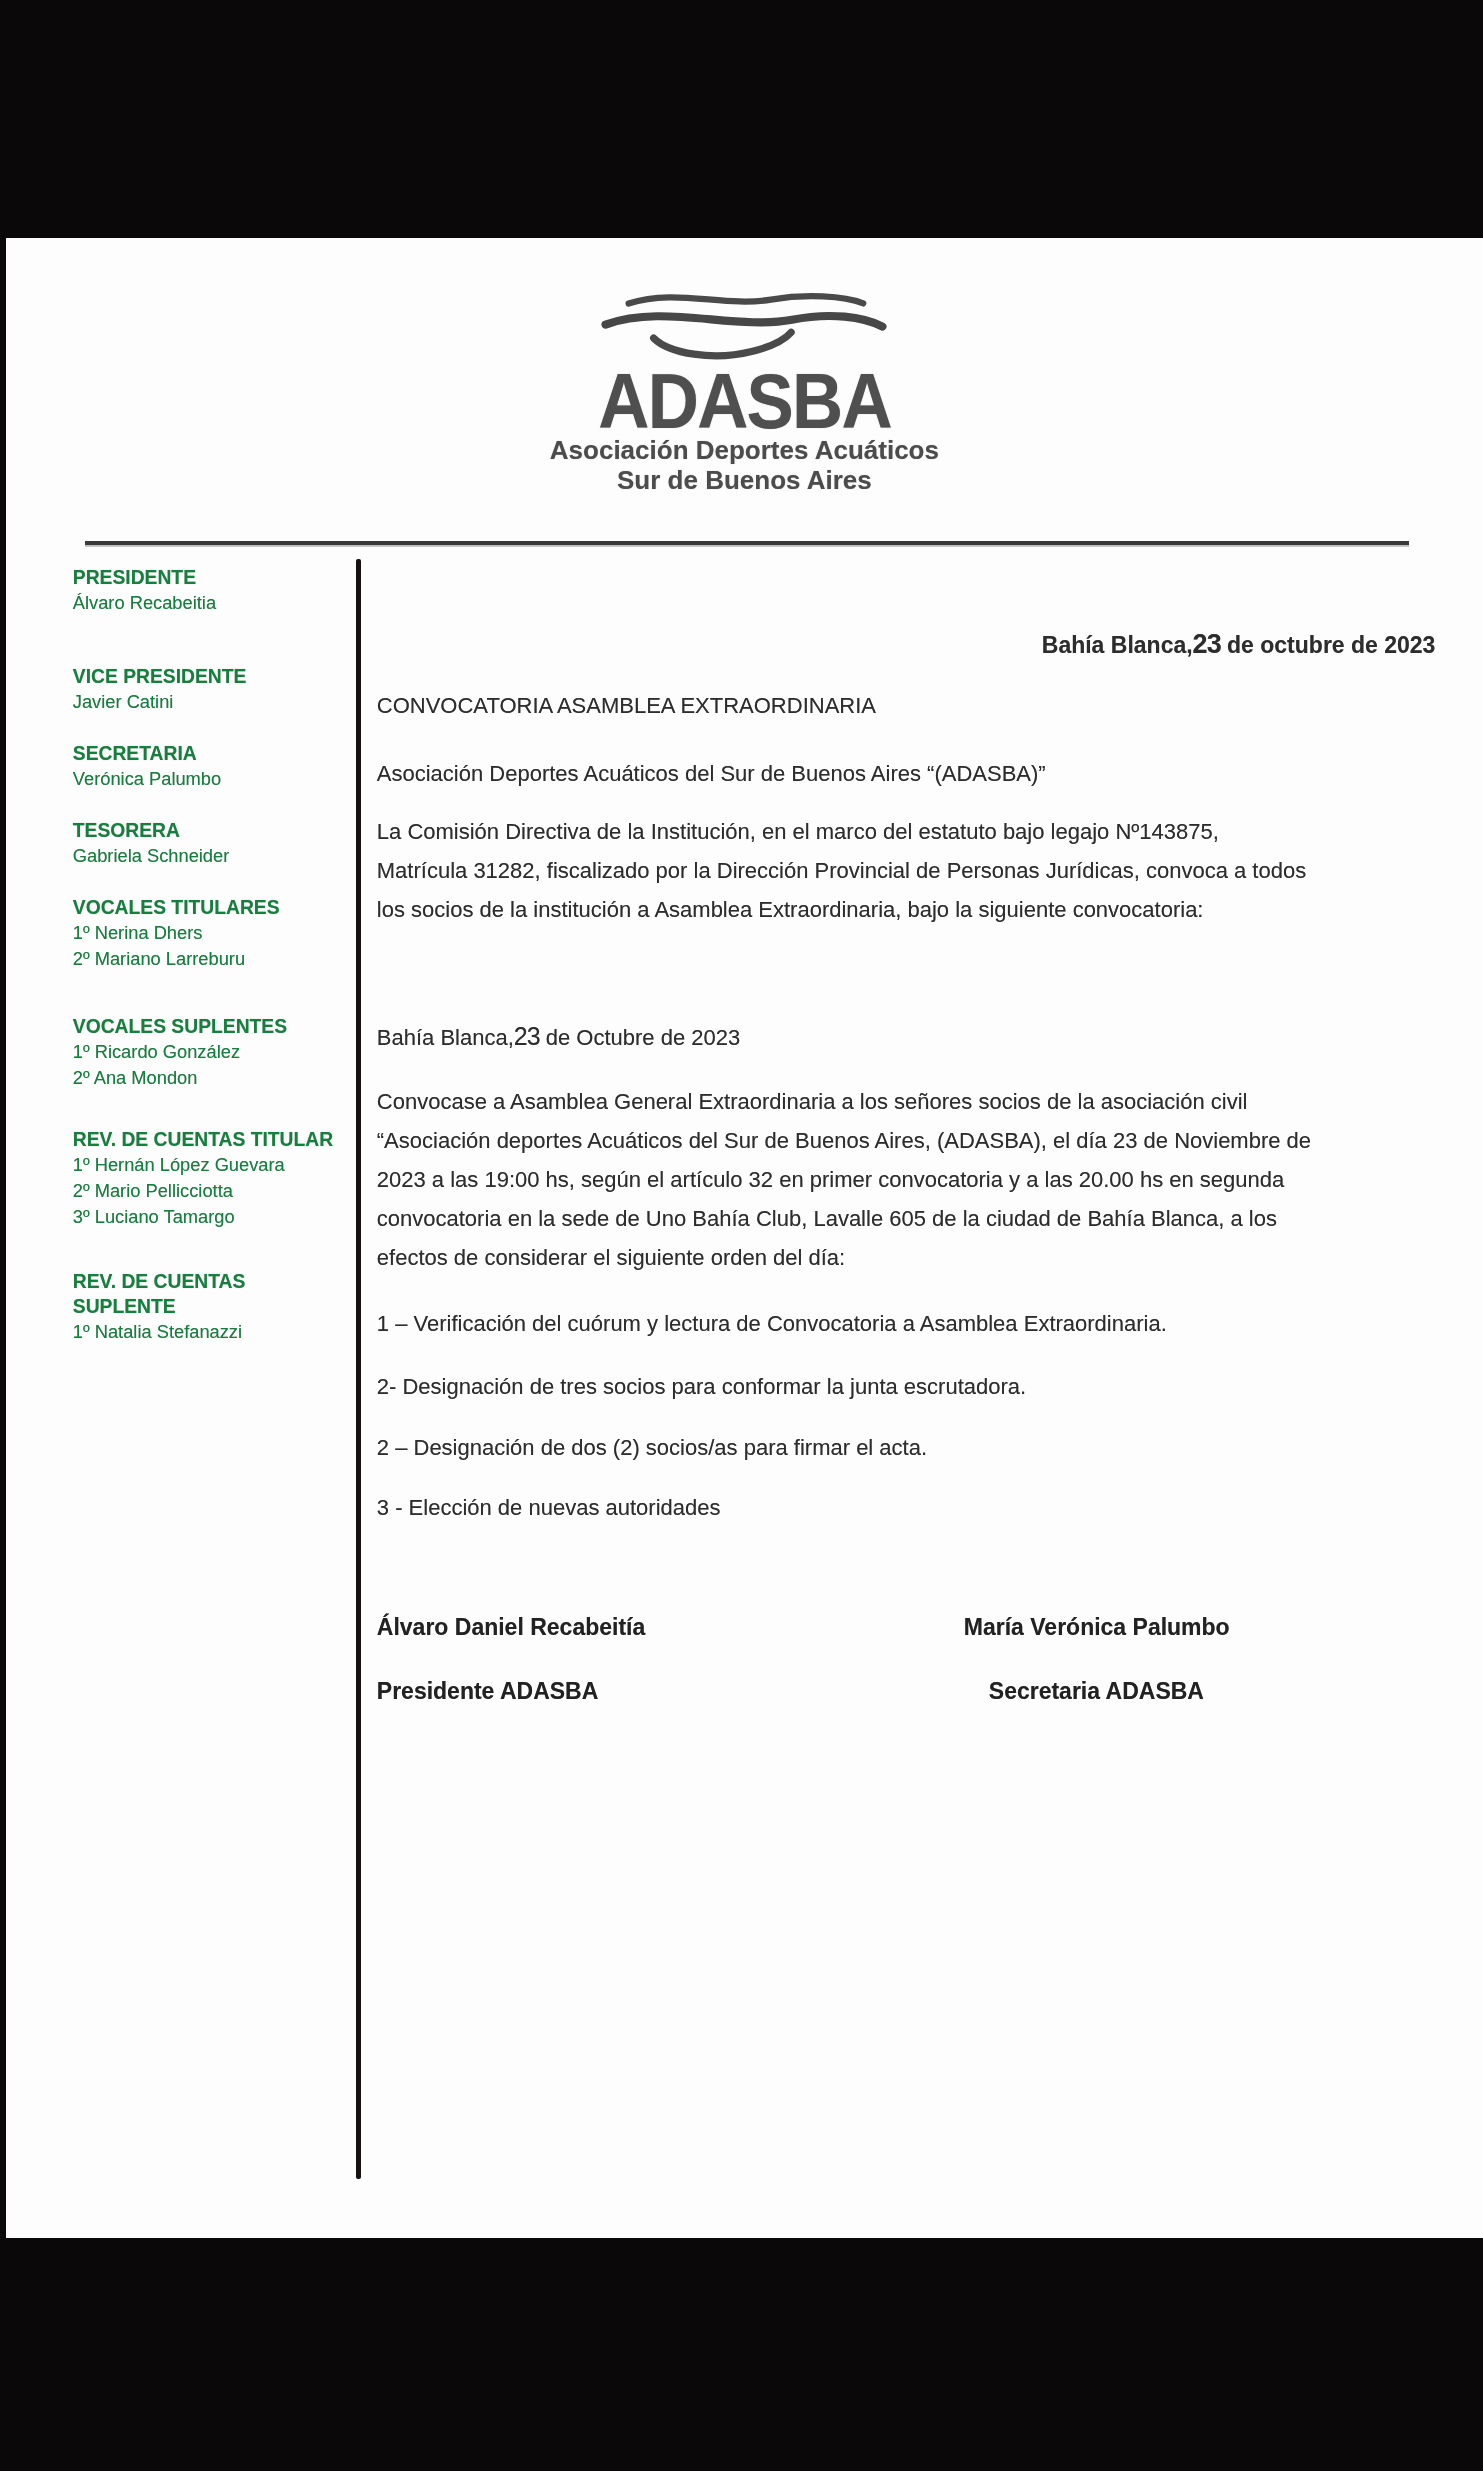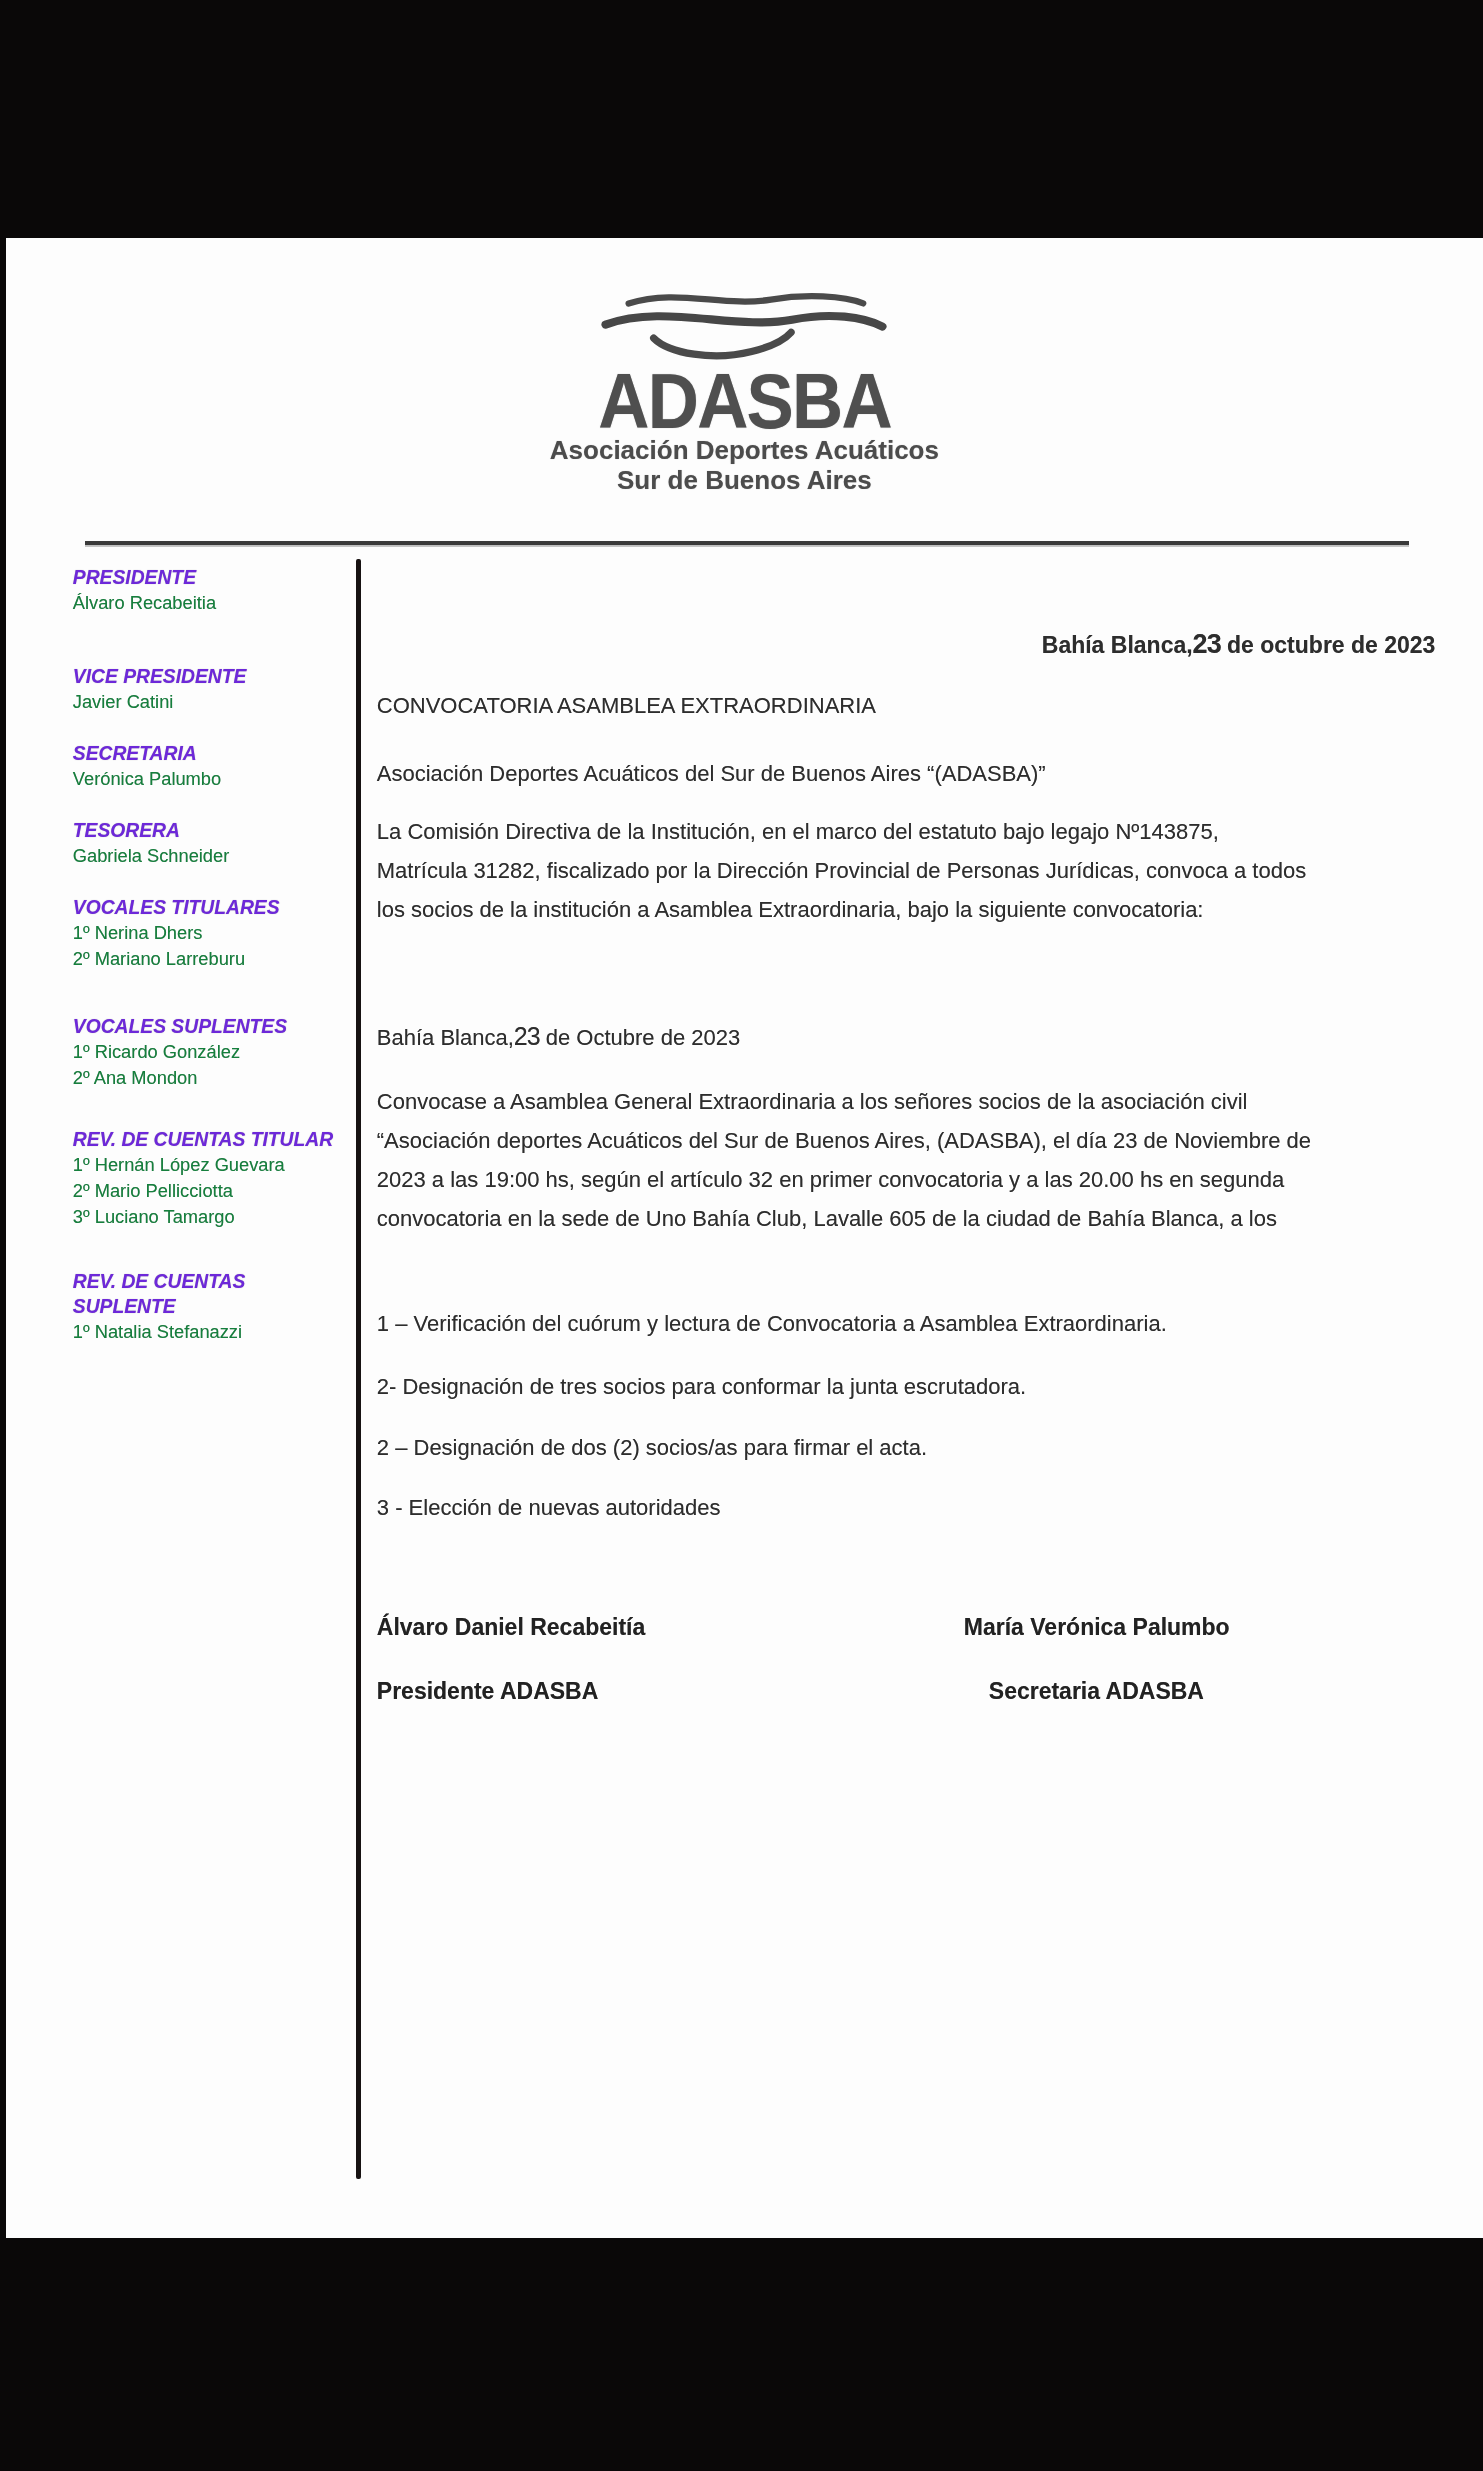--- a/index.html
+++ b/index.html
@@ -34,22 +34,22 @@
     position:absolute;left:79px;top:303px;width:1324px;height:3.9px;
     background:#3a3a3a;box-shadow:0 1.9px 0 rgba(140,140,140,.55);
   }
   .v-rule{
     position:absolute;left:350px;top:321px;width:4.8px;height:1620px;
     background:#171212;border-radius:1.9px;
   }
 
   
   .sidebar{position:absolute;left:67px;top:327px;width:272px;}
-  .og-title{font-weight:bold;font-size:19.3px;line-height:25px;color:#6d28d9;
-    text-shadow:0 0 1px rgba(40,40,40,.35);font-style:italic;}
+  .og-title{font-weight:bold;font-size:19.3px;line-height:25px;color:#15803d;
+    text-shadow:0 0 1px rgba(40,40,40,.35);}
   .og-member{font-size:18.3px;line-height:26px;color:#15803d;
     text-shadow:0 0 0.5px rgba(60,60,60,.4);}
   .mb50{margin-bottom:48px;} .mb43{margin-bottom:42px;} .mb40{margin-bottom:39px;}
   .mb37{margin-bottom:36px;} .mb27{margin-bottom:26px;}
 
   
   .content{position:absolute;left:371px;top:0;width:1074px;}
   .content > div{position:absolute;left:0;right:0;}
   .txt{font-size:22px;line-height:48px;white-space:nowrap;color:#2d2d2d;
     text-shadow:0 0 0.5px rgba(55,55,55,.45);}
@@ -152,20 +152,21 @@
 
     <div class="b-date2 txt">
       <span>Bahía Blanca,</span><span class="day2">23</span><span> de Octubre de 2023</span>
     </div>
 
     <div class="b-para2">
       <div class="txt ln">Convocase a Asamblea General Extraordinaria a los señores socios de la asociación civil</div>
       <div class="txt ln">“Asociación deportes Acuáticos del Sur de Buenos Aires, (ADASBA), el día 23 de Noviembre de</div>
       <div class="txt ln">2023 a las 19:00 hs, según el artículo 32 en primer convocatoria y a las 20.00 hs en segunda</div>
       <div class="txt ln">convocatoria en la sede de Uno Bahía Club, Lavalle 605 de la ciudad de Bahía Blanca, a los</div>
+      <div class="txt ln">efectos de considerar el siguiente orden del día:</div>
     </div>
 
     <div class="b-item1 txt">1 – Verificación del cuórum y lectura de Convocatoria a Asamblea Extraordinaria.</div>
     <div class="b-item2 txt">2- Designación de tres socios para conformar la junta escrutadora.</div>
     <div class="b-item3 txt">2 – Designación de dos (2) socios/as para firmar el acta.</div>
     <div class="b-item4 txt">3 - Elección de nuevas autoridades</div>
 
     <div class="b-signames">
       <span class="sig sig-left">Álvaro Daniel Recabeitía</span>
       <span class="sig sig-right-name">María Verónica Palumbo</span>

